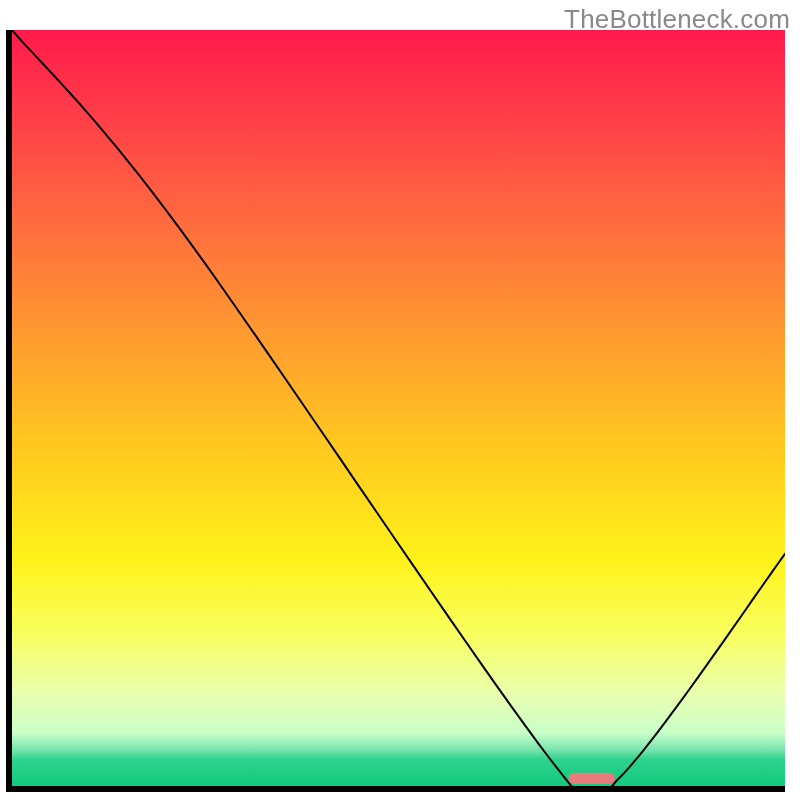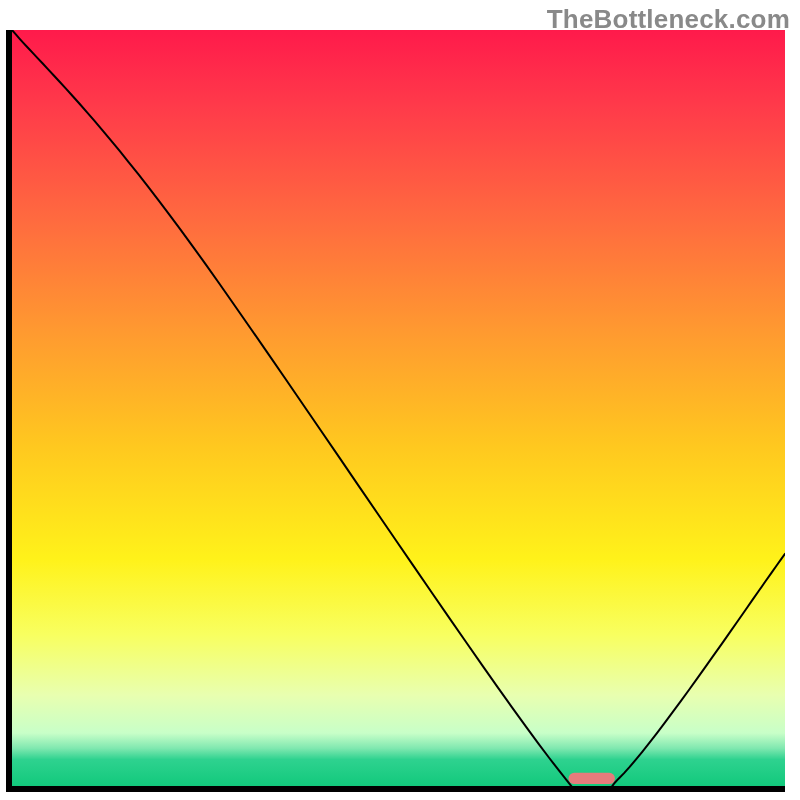--- a/index.html
+++ b/index.html
@@ -17,21 +17,21 @@
     width: 779px;
     height: 762px;
     box-sizing: border-box;
   }
   .watermark {
     position: absolute;
     top: 4px;
     right: 10px;
     font-family: Arial, Helvetica, sans-serif;
     font-size: 26px;
-    font-weight: 700;
+    font-weight: 400;
     color: #898989;
     letter-spacing: 0.2px;
   }
   svg {
     display: block;
   }
 </style>
 </head>
 <body>
 

